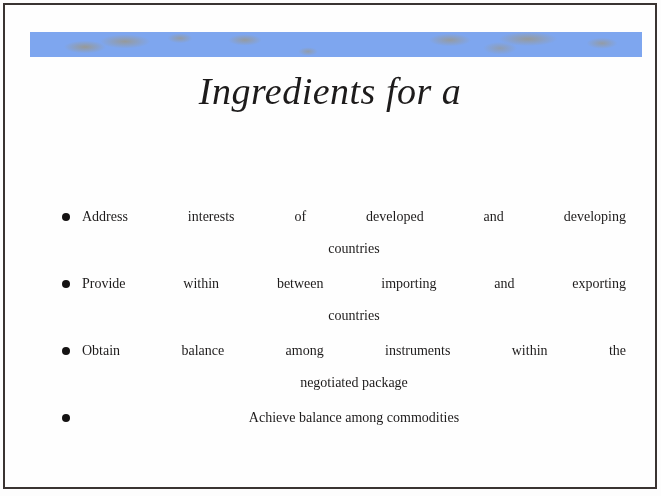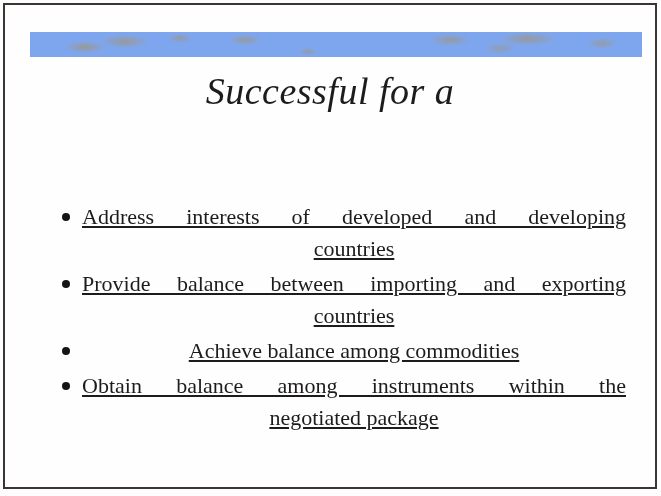--- a/index.html
+++ b/index.html
@@ -61,23 +61,22 @@
     top: 196px;
     margin: 0;
     padding: 0;
     list-style: none;
     color: var(--text-color, #1d1b1b);
   }
   .bullet-item {
     position: relative;
     padding-left: 22px;
     margin: 0 0 3px 0;
-    font-size: 22px;
+    font-size: 14px;
     line-height: 32px;
-    text-decoration: underline;
   }
   .bullet-dot {
     position: absolute;
     left: 2px;
     top: 12px;
     width: 8px;
     height: 8px;
     border-radius: 50%;
     background: #151313;
   }
@@ -90,38 +89,38 @@
   }
 </style>
 </head>
 <body>
 
 <div class="slide">
   <div class="frame">
     <div class="banner"></div>
 
     <div class="title">
-      <div>Successful for a</div>
+      <div>Ingredients for a</div>
     </div>
 
     <ul class="bullets">
       <li class="bullet-item">
         <span class="bullet-dot"></span>
         <div class="bullet-line just">Address interests of developed and developing</div>
         <div class="bullet-line last">countries</div>
       </li>
       <li class="bullet-item">
         <span class="bullet-dot"></span>
-        <div class="bullet-line just">Provide balance between importing and exporting</div>
+        <div class="bullet-line just">Provide within between importing and exporting</div>
         <div class="bullet-line last">countries</div>
-      </li>
-      <li class="bullet-item">
-        <span class="bullet-dot"></span>
-        <div class="bullet-line last">Achieve balance among commodities</div>
       </li>
       <li class="bullet-item">
         <span class="bullet-dot"></span>
         <div class="bullet-line just">Obtain balance among instruments within the</div>
         <div class="bullet-line last">negotiated package</div>
       </li>
+      <li class="bullet-item">
+        <span class="bullet-dot"></span>
+        <div class="bullet-line last">Achieve balance among commodities</div>
+      </li>
     </ul>
   </div>
 </div>
 
 </body></html>

